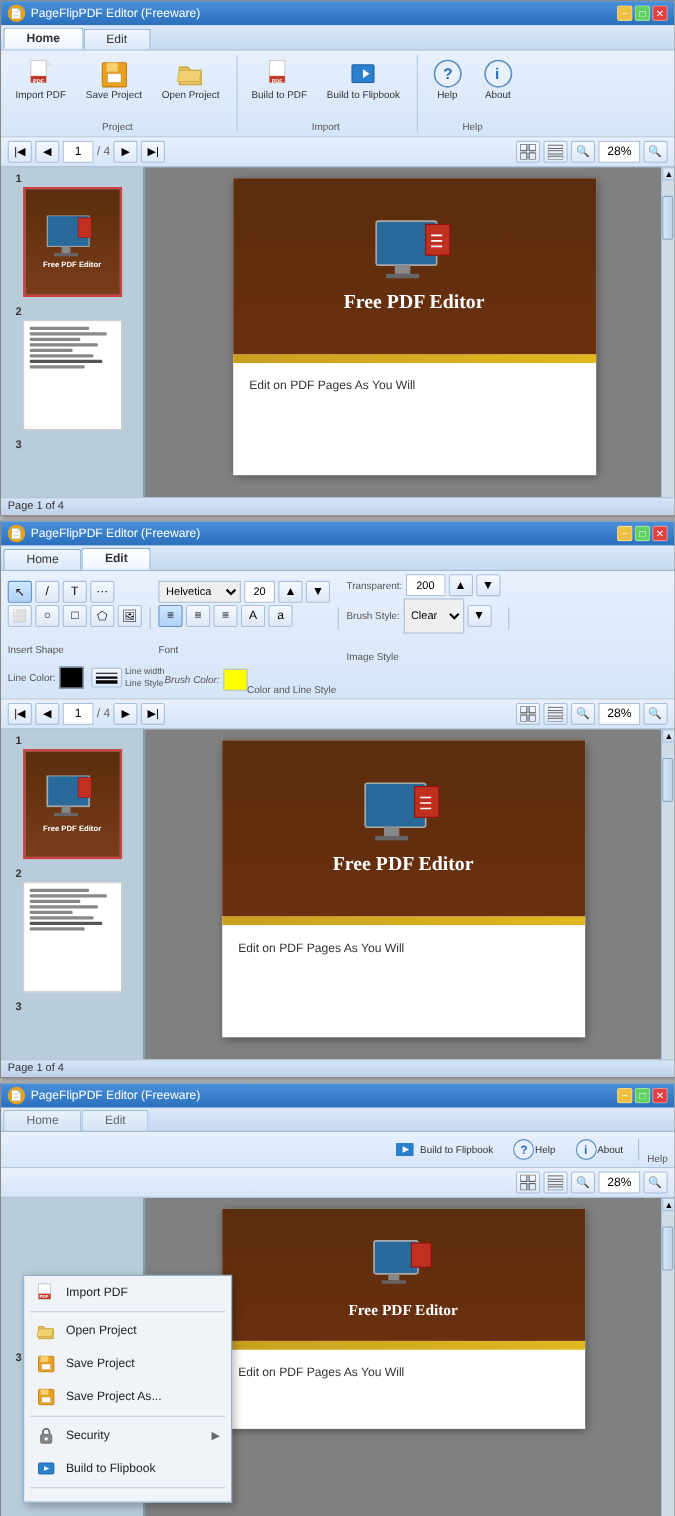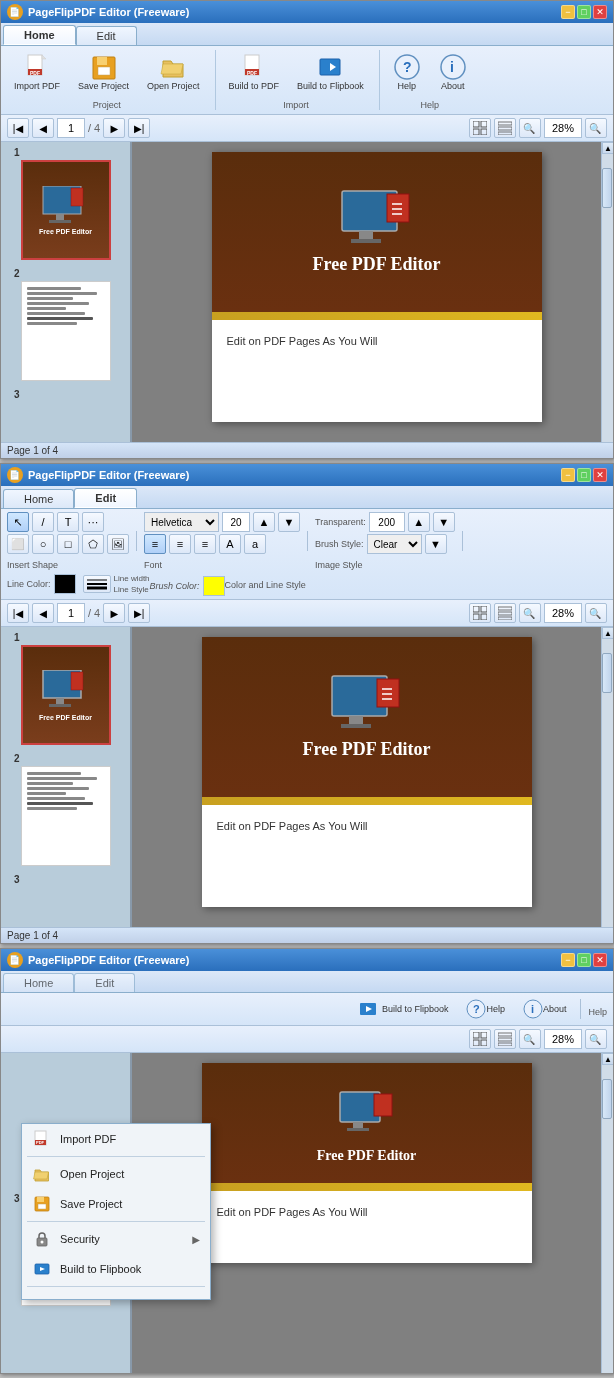--- a/index.html
+++ b/index.html
@@ -18,21 +18,21 @@
       background: linear-gradient(to bottom, #4a90d9 0%, #2a6fbc 100%);
       color: white;
       padding: 3px 6px;
       display: flex;
       align-items: center;
       justify-content: space-between;
       height: 22px;
     }
     .title-bar-left { display: flex; align-items: center; gap: 5px; }
     .title-bar-icon { width: 16px; height: 16px; background: #e8a020; border-radius: 8px; display: flex; align-items: center; justify-content: center; color: white; font-size: 9px; }
-    .title-bar-text { font-size: 11px; font-weight: bold; }
+    .title-bar-text { font-size: 11px; font-weight: normal; }
     .title-bar-buttons { display: flex; gap: 2px; }
     .title-btn { width: 14px; height: 14px; border-radius: 2px; border: 1px solid rgba(255,255,255,0.4); display: flex; align-items: center; justify-content: center; font-size: 9px; cursor: pointer; }
     .title-btn.minimize { background: #f0c040; }
     .title-btn.maximize { background: #60d060; }
     .title-btn.close { background: #e04040; color: white; }
 
     
     .menu-tabs {
       background: linear-gradient(to bottom, #dce8f8 0%, #c5d9f2 100%);
       display: flex;
@@ -69,21 +69,21 @@
     .toolbar-group {
       display: flex;
       flex-direction: column;
       align-items: center;
       border-right: 1px solid #b0c8e0;
       padding-right: 8px;
       margin-right: 4px;
     }
     .toolbar-group:last-child { border-right: none; }
     .toolbar-buttons { display: flex; gap: 4px; }
-    .toolbar-label { font-size: 9px; color: #555; margin-top: 6px; }
+    .toolbar-label { font-size: 9px; color: #555; margin-top: 16px; }
 
     .tool-btn {
       display: flex;
       flex-direction: column;
       align-items: center;
       padding: 2px 6px;
       cursor: pointer;
       border: 1px solid transparent;
       border-radius: 2px;
       min-width: 40px;
@@ -275,21 +275,21 @@
       font-size: 10px;
       text-align: center;
     }
     .color-swatch {
       width: 22px; height: 20px;
       border: 1px solid #aac0d8;
       cursor: pointer;
       display: flex; align-items: center; justify-content: center;
     }
     .brush-select {
-      height: 20px;
+      height: 32px;
       border: 1px solid #aac0d8;
       font-size: 10px;
       padding: 0 2px;
       width: 55px;
     }
     .section-label { font-size: 9px; color: #555; white-space: nowrap; }
     .edit-toolbar-row { display: flex; gap: 3px; align-items: center; }
     .toolbar-separator { width: 1px; height: 20px; background: #aac0d8; margin: 0 3px; }
 
     
@@ -880,20 +880,30 @@
         <div class="menu-icon">
           <svg width="18" height="18" viewBox="0 0 18 18">
               <rect x="2" y="2" width="14" height="14" rx="1" fill="#e8a020" stroke="#c08010" stroke-width="0.8"></rect>
               <rect x="4" y="2" width="7" height="5" fill="#f8d070"></rect>
               <rect x="5" y="9" width="8" height="5" fill="white" stroke="#c0a060" stroke-width="0.5"></rect>
             </svg>
         </div>
         <span>Save Project</span>
       </div>
 
+      <div class="menu-item">
+        <div class="menu-icon">
+          <svg width="18" height="18" viewBox="0 0 18 18">
+              <rect x="2" y="2" width="14" height="14" rx="1" fill="#e8a020" stroke="#c08010" stroke-width="0.8"></rect>
+              <rect x="4" y="2" width="7" height="5" fill="#f8d070"></rect>
+              <rect x="5" y="9" width="8" height="5" fill="white" stroke="#c0a060" stroke-width="0.5"></rect>
+            </svg>
+        </div>
+        <span>Save Project As...</span>
+      </div>
 
       <div class="menu-separator"></div>
 
       <div class="menu-item has-arrow">
         <div class="menu-item-left">
           <div class="menu-icon">
             <svg width="18" height="18" viewBox="0 0 18 18">
                 <rect x="4" y="8" width="10" height="8" rx="1" fill="#888" stroke="#666" stroke-width="0.8"></rect>
                 <path d="M6 8 V6 a3 3 0 0 1 6 0 V8" fill="none" stroke="#666" stroke-width="1.5"></path>
                 <circle cx="9" cy="12" r="1.5" fill="white"></circle>

